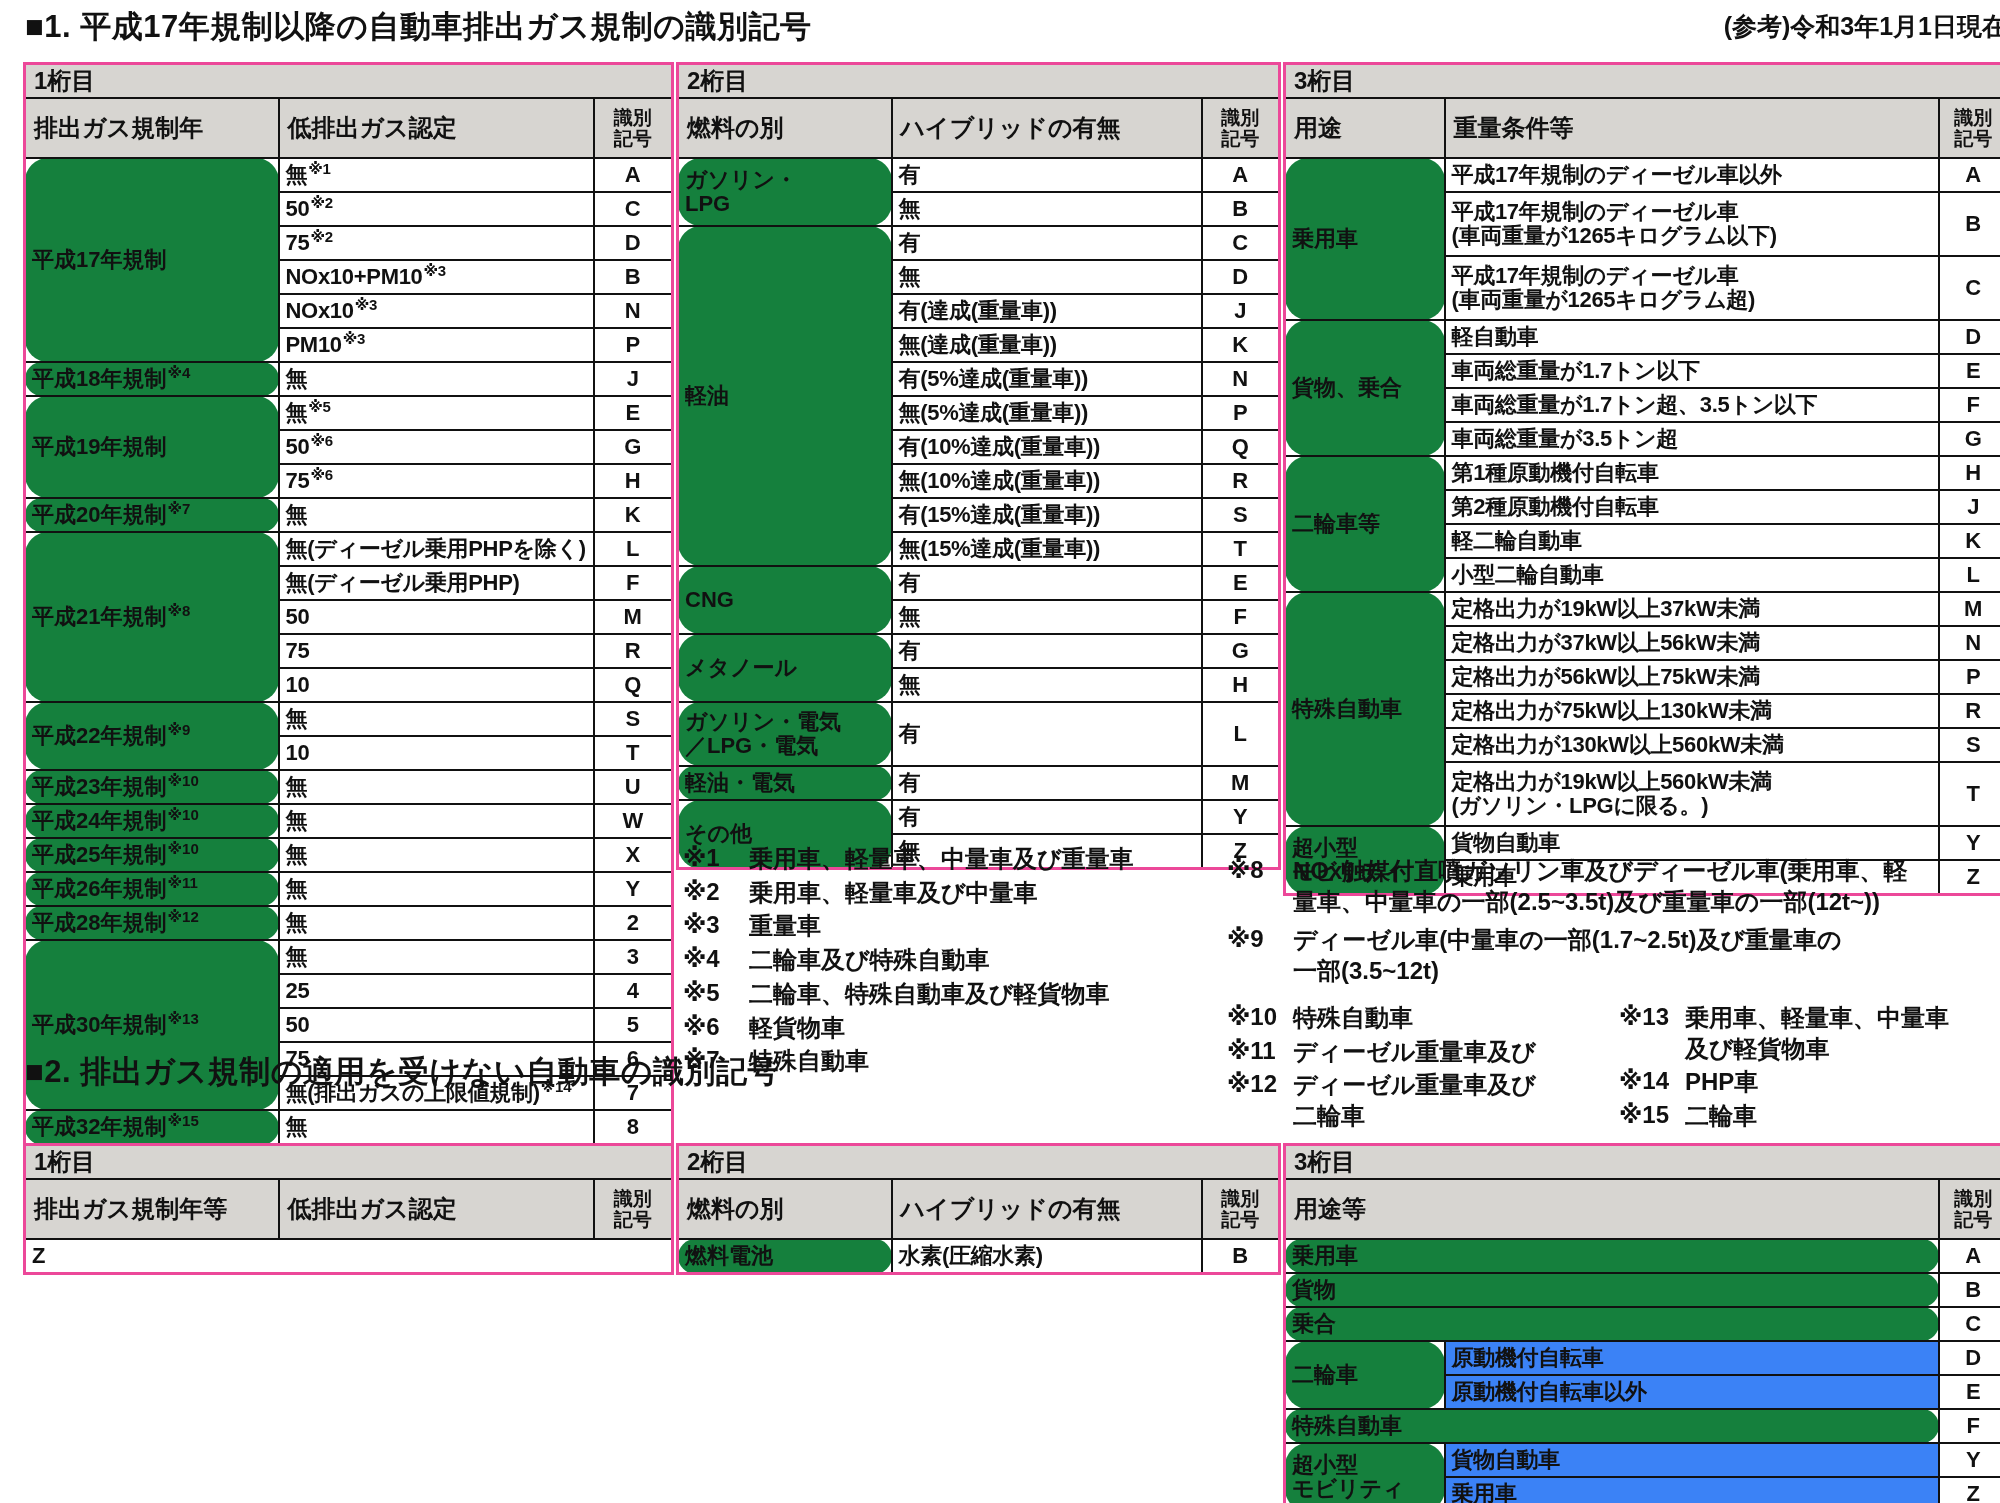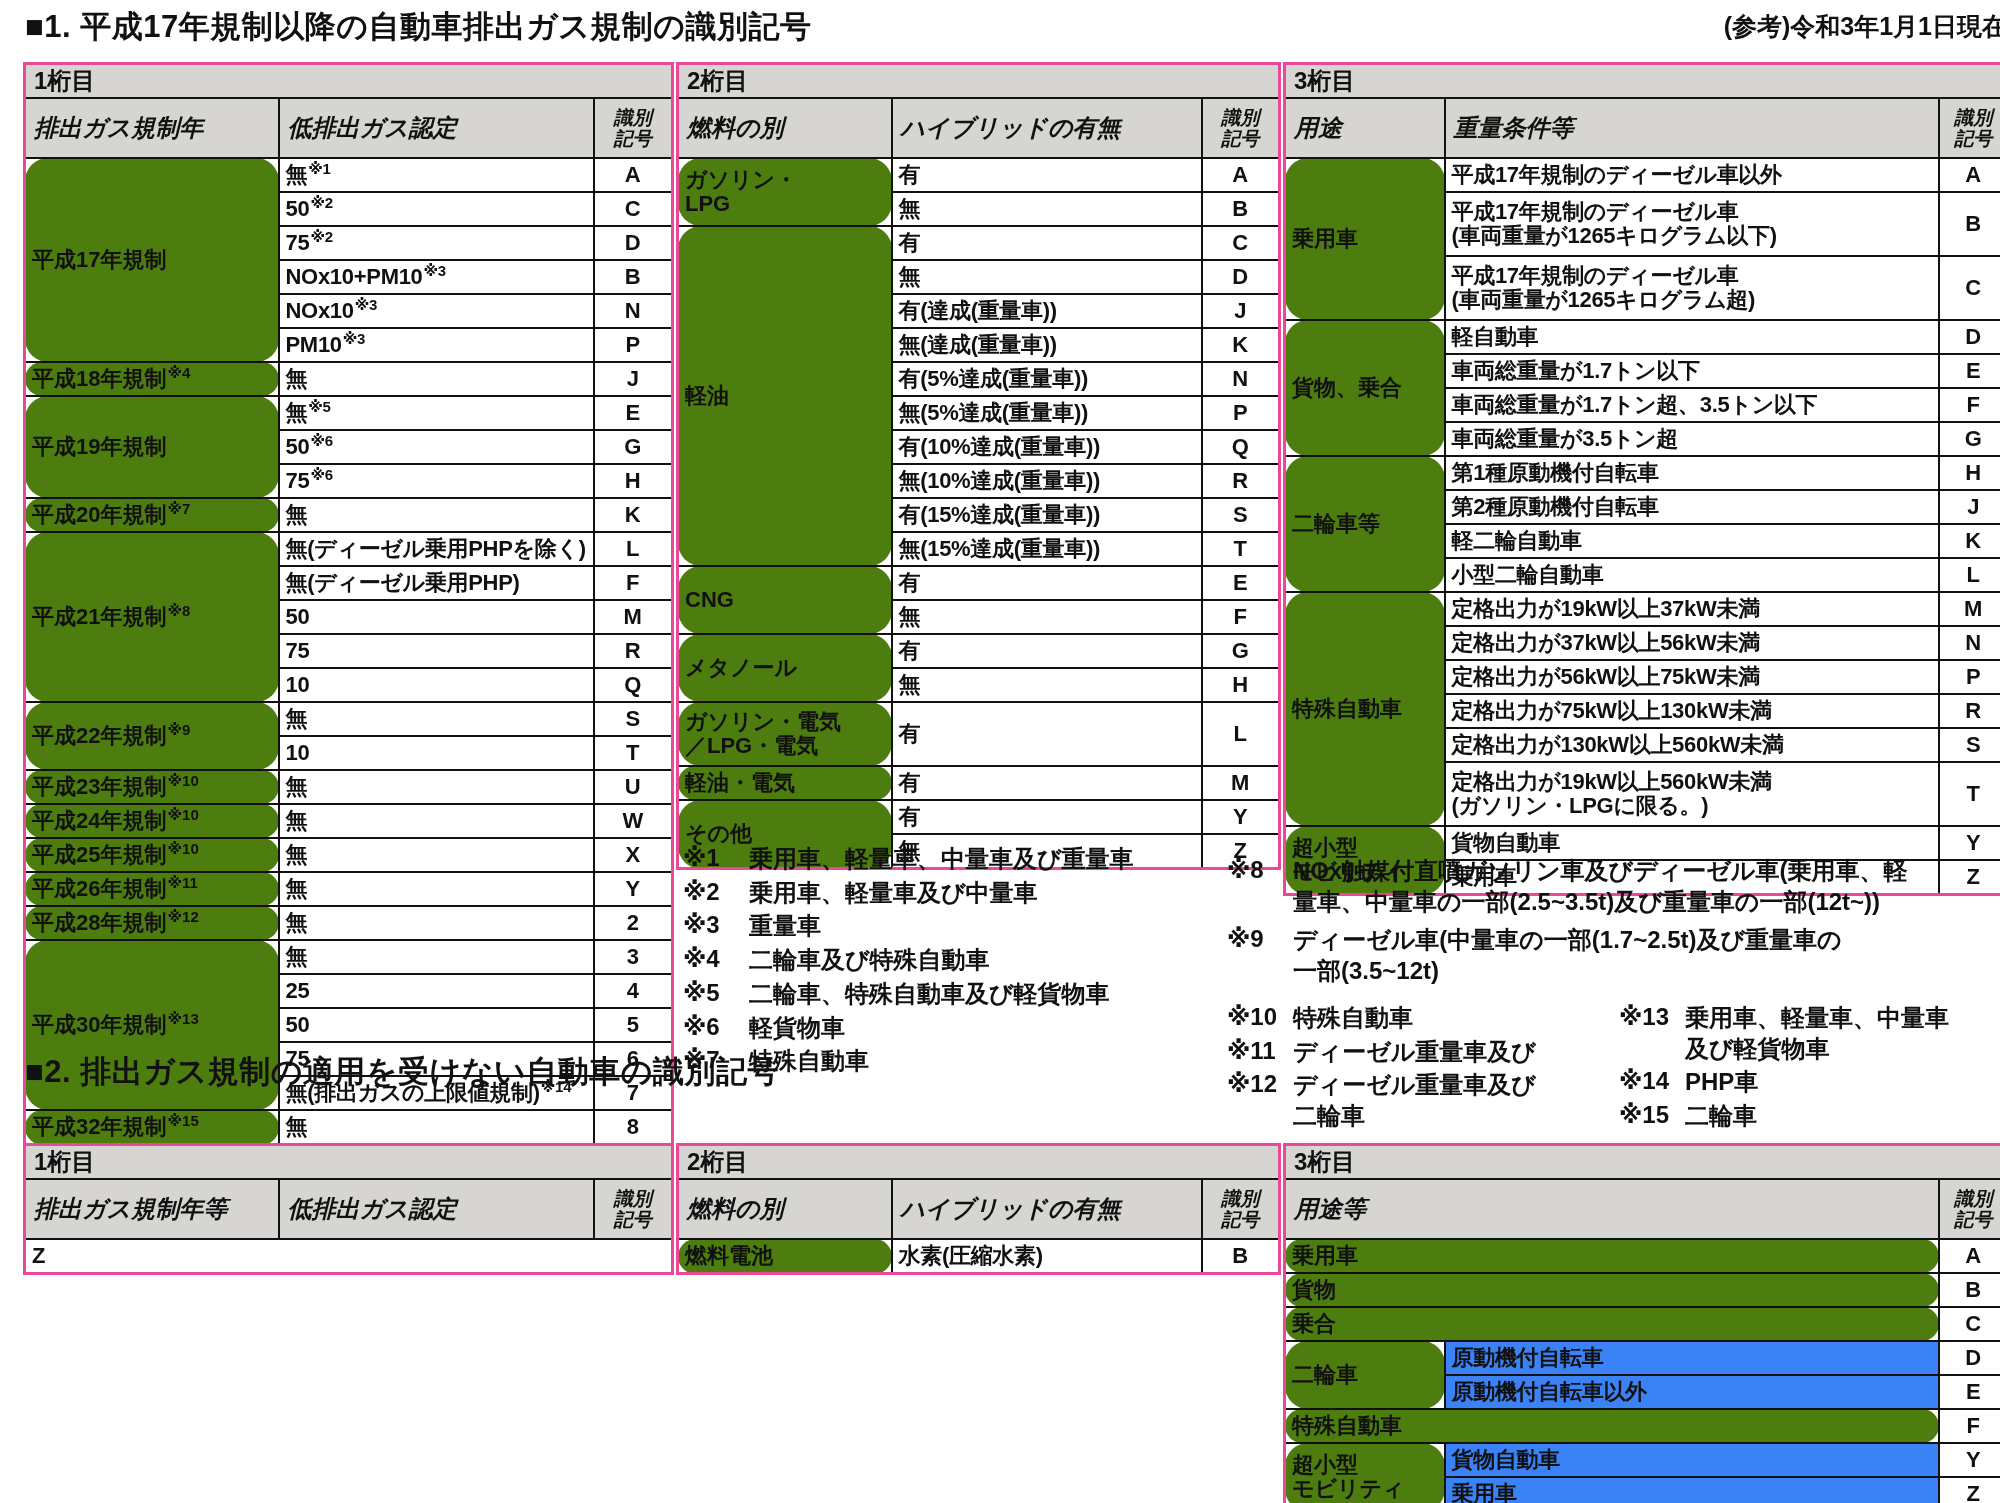--- a/index.html
+++ b/index.html
@@ -9,26 +9,26 @@
   .titlebar{position:absolute;left:10px;top:6px;width:1982px;display:flex;
             justify-content:space-between;align-items:flex-start;}
   .title1{font-size:31px;letter-spacing:0.5px;}
   .refdate{font-size:25px;margin-top:4px;}
   .title2{position:absolute;left:10px;top:1051px;font-size:31px;letter-spacing:0.5px;}
 
   table.grid{position:absolute;border-collapse:collapse;table-layout:fixed;
              border:3px solid #ec4899;}
   table.grid th,table.grid td{border:2px solid #111;padding:0 6px;overflow:hidden;}
   table.grid tr.sec th{background:#d7d5d1;text-align:left;height:30px;font-size:24px;padding-left:8px;}
-  table.grid tr.cols th{background:#d7d5d1;text-align:left;height:58px;font-size:24px;padding-left:8px;font-style:italic;}
+  table.grid tr.cols th{background:#d7d5d1;text-align:left;height:58px;font-size:24px;padding-left:8px;}
   table.grid tr.cols th.codeh{font-size:19px;line-height:1.12;text-align:center;
                               padding:0 14px;white-space:pre-line;}
   table.grid td{height:32px;font-size:22px;line-height:1.1;}
   table.grid tr.tall td{height:62px;}
-  td.lbl{background:#4d7c0f;white-space:nowrap;padding-left:8px;border-radius:23px;}
+  td.lbl{background:#15803d;white-space:nowrap;padding-left:8px;border-radius:23px;}
   td.val{background:#ffffff;white-space:nowrap;letter-spacing:-0.3px;}
   td.code{background:#ffffff;text-align:center;font-size:25px;padding:0 2px;}
   td.zrow{background:#ffffff;text-align:left;font-size:25px;padding-left:10px;}
   #t2d3 td.val{background:#3b82f6;}
   .sup{font-size:15px;vertical-align:super;line-height:0;margin-left:1px;}
 
   .fn{position:absolute;font-size:24px;}
   .fnrow{display:flex;align-items:flex-start;margin-bottom:3px;}
   .fnm{flex:none;width:66px;}
   .fnt{white-space:pre-line;line-height:1.28;}

